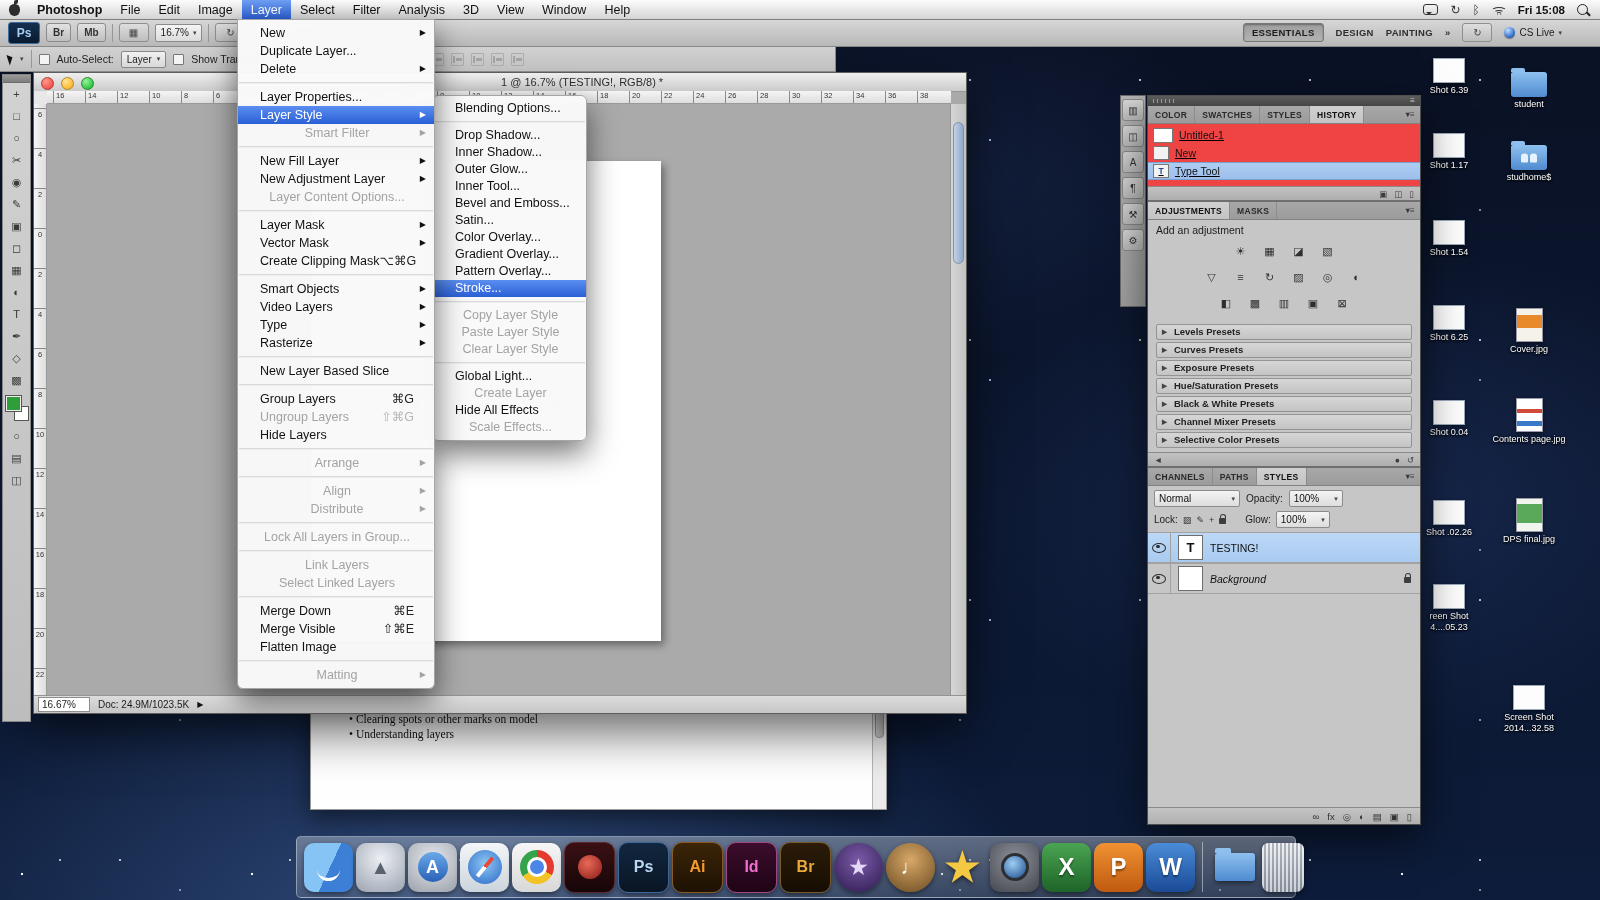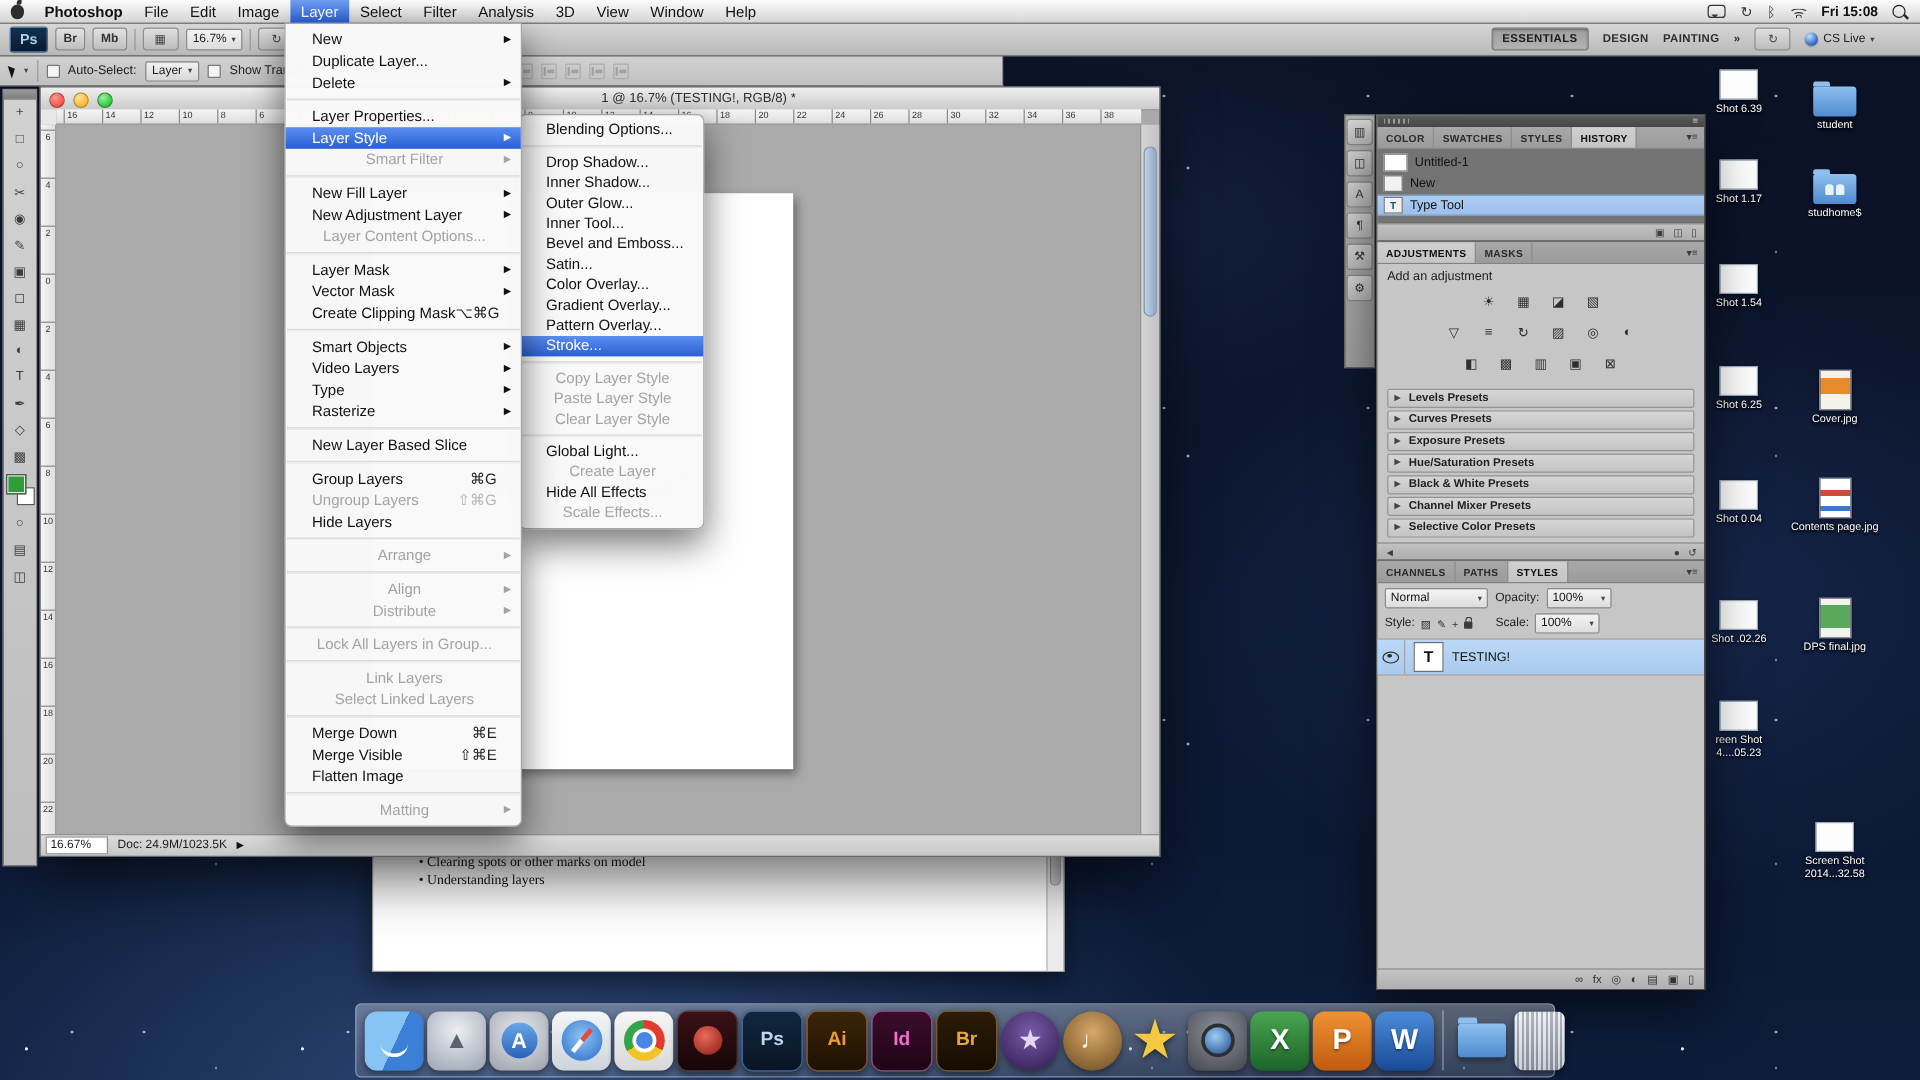--- a/index.html
+++ b/index.html
@@ -126,21 +126,21 @@
   .panels{position:absolute;left:1147px;top:95px;width:274px;height:730px;background:#b9b9b9;border:1px solid #4f4f4f;box-sizing:border-box;box-shadow:0 14px 40px rgba(0,0,0,.6);z-index:4;display:flex;flex-direction:column;}
   .p-header{height:10px;background:linear-gradient(#5c5c5c,#454545);display:flex;align-items:center;justify-content:space-between;padding:0 5px;flex:0 0 auto;}
   .p-dots{width:22px;height:4px;background:repeating-linear-gradient(90deg,#9a9a9a 0 1.5px,transparent 1.5px 4px);}
   .p-hmenu{color:#cfcfcf;font-size:8px;line-height:8px;}
   .tabsrow{height:17px;background:linear-gradient(#a8a8a8,#9b9b9b);border-bottom:1px solid #828282;display:flex;align-items:stretch;font-size:8.5px;font-weight:bold;letter-spacing:.3px;color:#2a2a2a;flex:0 0 auto;}
   .tab{padding:0 7px;display:flex;align-items:center;border-right:1px solid #8c8c8c;}
   .tab.active{background:linear-gradient(#d0d0d0,#c4c4c4);color:#111;}
   .tabmenu{margin-left:auto;display:flex;align-items:center;padding:0 5px;font-size:8px;color:#3a3a3a;}
   .gapbar{height:2px;background:#6f6f6f;flex:0 0 auto;}
 
-  .hist-list{height:58px;background:#737373;padding:2px 0;flex:0 0 auto;}
+  .hist-list{height:58px;background:#ef4444;padding:2px 0;flex:0 0 auto;text-decoration:underline;}
   .hist-row{height:18px;display:flex;align-items:center;gap:6px;padding-left:5px;font-size:10.5px;color:#111;}
   .hist-row.sel{background:linear-gradient(#aecdf2,#9cbfec);border-top:1px solid #7d9fcc;border-bottom:1px solid #7d9fcc;box-sizing:border-box;}
   .h-thumb{width:18px;height:13px;background:#fff;border:1px solid #777;flex:0 0 auto;}
   .h-ico{width:14px;height:12px;background:#f2f2f2;border:1px solid #777;flex:0 0 auto;display:flex;align-items:center;justify-content:center;font-size:8.5px;font-weight:bold;color:#234a8a;}
   .p-minifoot{height:13px;background:linear-gradient(#c2c2c2,#aeaeae);border-top:1px solid #8a8a8a;display:flex;align-items:center;justify-content:flex-end;gap:7px;padding:0 6px;font-size:8.5px;color:#3d3d3d;flex:0 0 auto;}
   .p-minifoot .list-ic{font-size:8.5px;}
 
   .adj-body{background:#c6c6c6;flex:0 0 auto;}
   .adj-hint{font-size:10.5px;color:#1c1c1c;padding:4px 0 2px 8px;}
   .adj-grid{display:flex;justify-content:center;gap:9px;height:26px;align-items:center;}
@@ -511,37 +511,45 @@
             <span>Normal</span>
             <span class="tinyarrow">▾</span>
           </span>
         <span>Opacity:</span>
         <span class="selbox w-num">
             <span>100%</span>
             <span class="tinyarrow">▾</span>
           </span>
       </div>
       <div class="lockrow">
-        <span>Style:</span>
+        <span>Lock:</span>
         <span class="lockic">▨</span>
         <span class="lockic">✎</span>
         <span class="lockic">+</span>
         <span class="padlock"></span>
-        <span style="margin-left:14px;">Scale:</span>
+        <span style="margin-left:14px;">Glow:</span>
         <span class="selbox w-num">
             <span>100%</span>
             <span class="tinyarrow">▾</span>
           </span>
       </div>
       <div class="layerrow sel">
         <span class="eyecell">
             <span class="eye"></span>
           </span>
         <span class="lthumb">T</span>
         <span class="lname">TESTING!</span>
+      </div>
+      <div class="layerrow">
+        <span class="eyecell">
+            <span class="eye"></span>
+          </span>
+        <span class="lthumb"></span>
+        <span class="lname ital">Background</span>
+        <span class="padlock l-lockend"></span>
       </div>
       <div class="l-empty"></div>
       <div class="p-foot">
           <span class="list-ic">∞</span>
           <span class="list-ic">fx</span>
           <span class="list-ic">◎</span>
           <span class="list-ic">◐</span>
           <span class="list-ic">▤</span>
           <span class="list-ic">▣</span>
           <span class="list-ic">▯</span>

